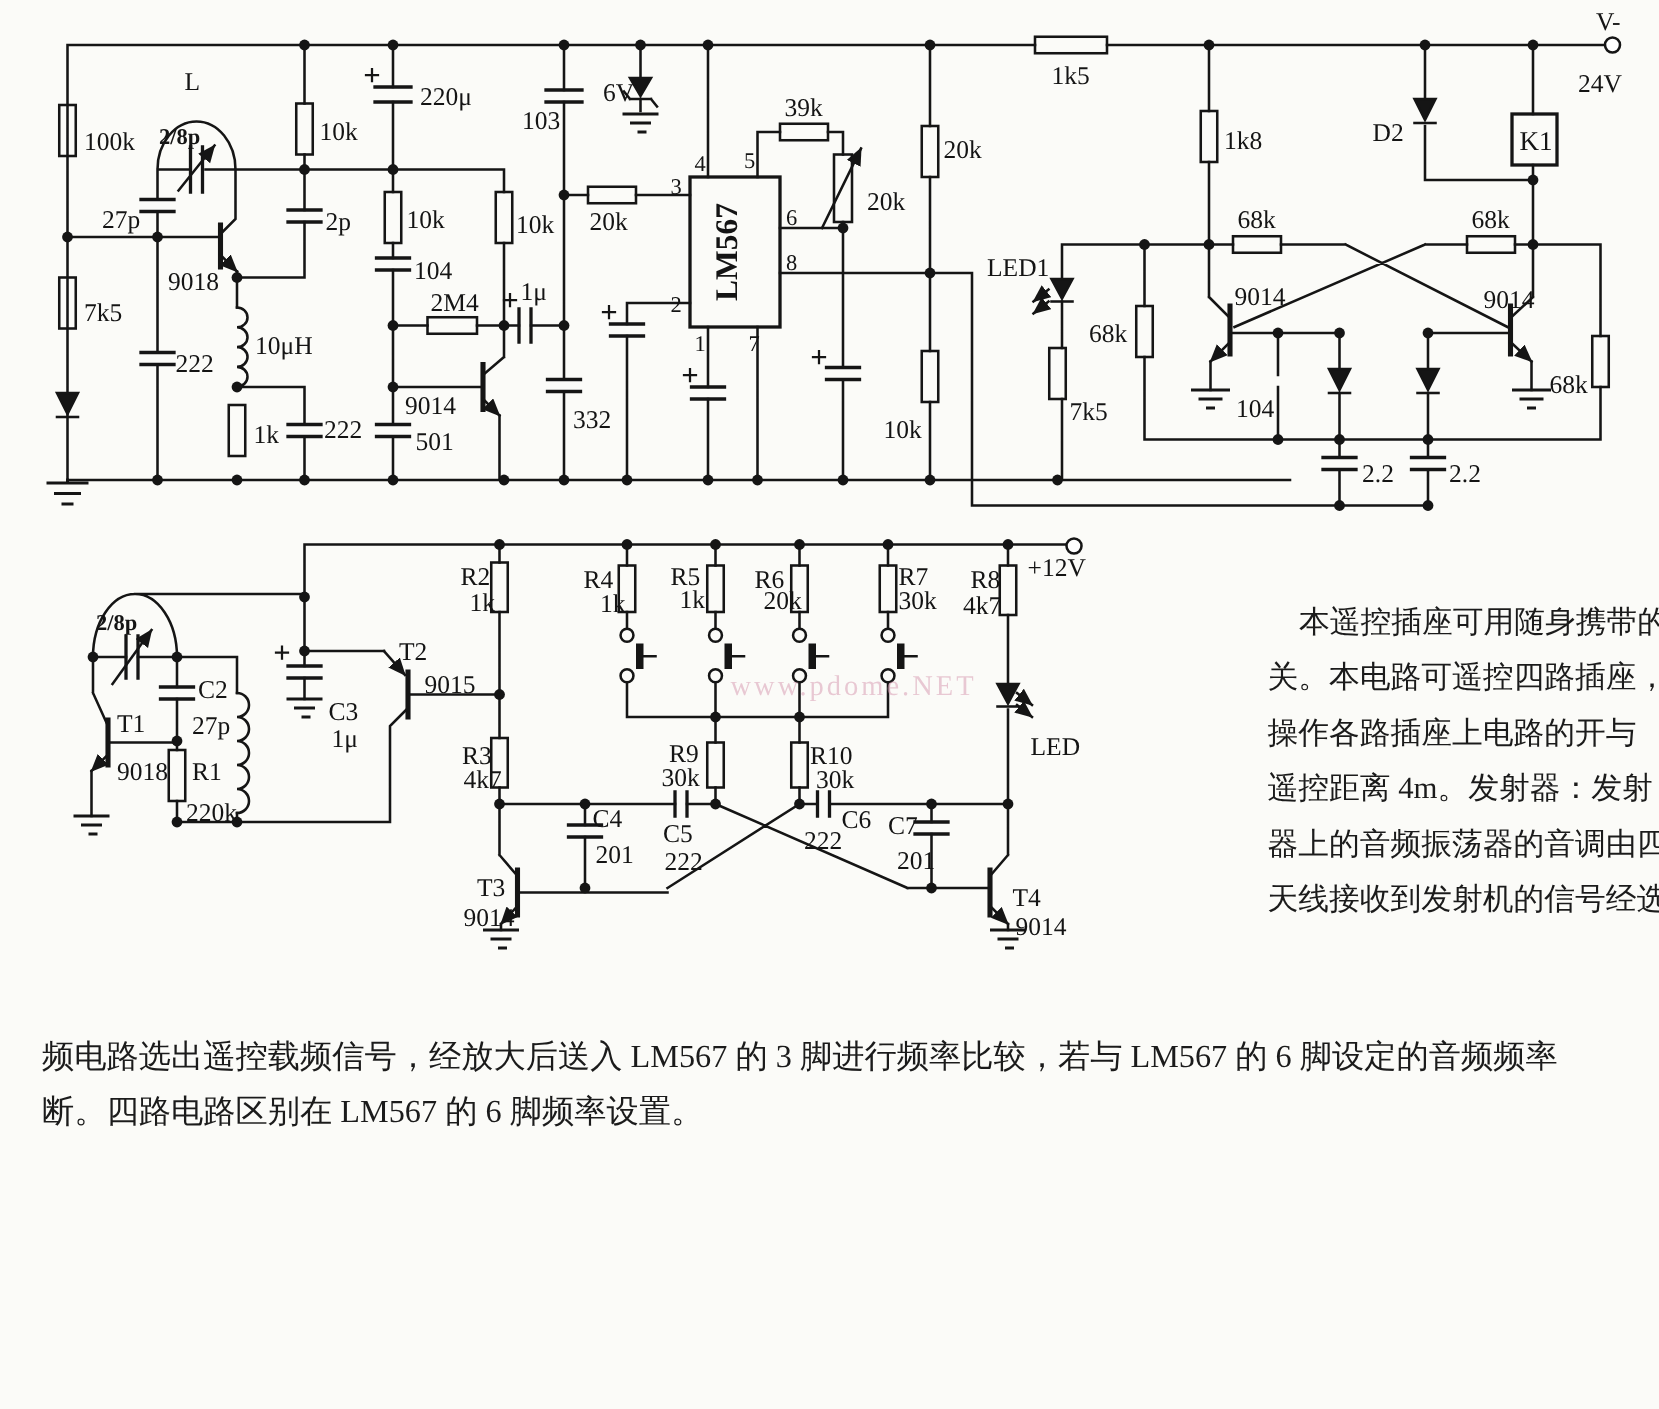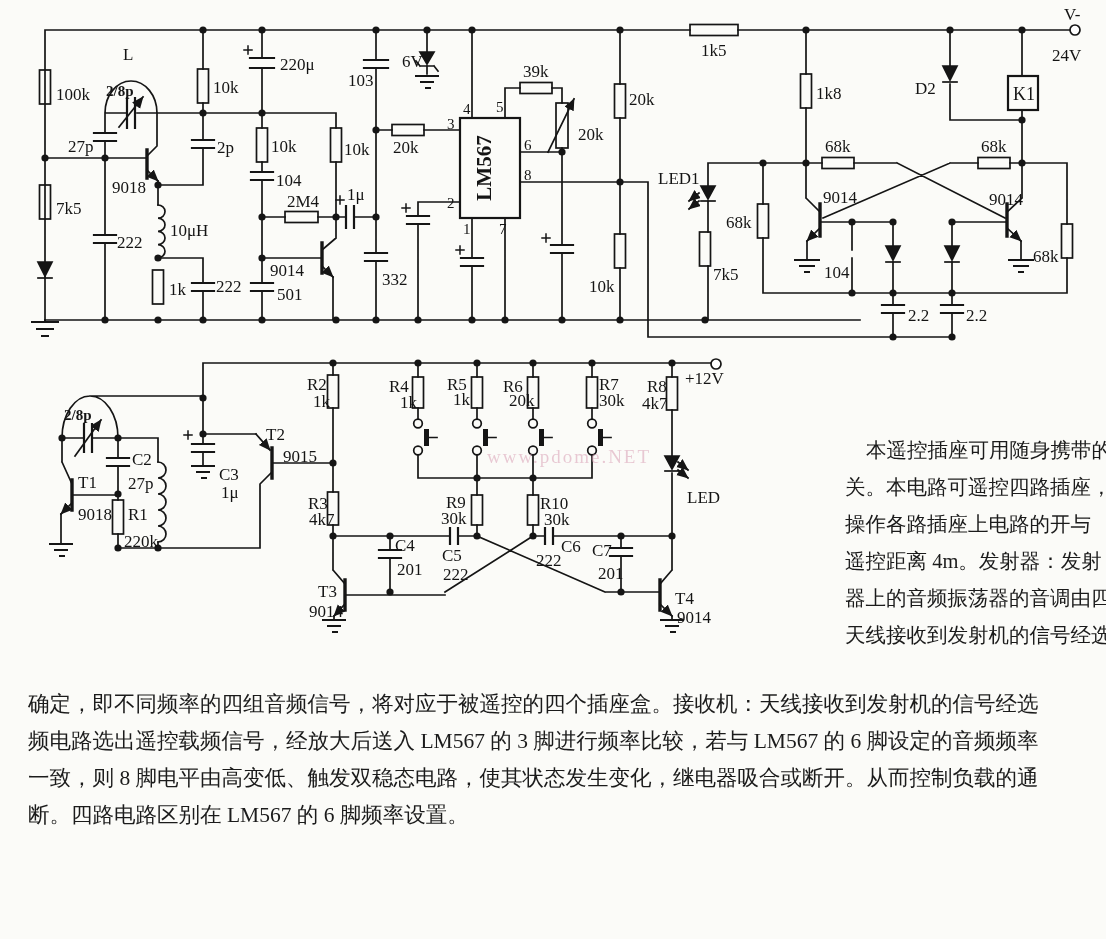--- a/index.html
+++ b/index.html
@@ -4,21 +4,21 @@
 <title>无线电遥控电源插座</title>
 <style>
   html,body{margin:0;padding:0;background:#e8e8e6;}
   .stage{position:relative;width:1106px;height:939px;background:#fbfbf8;overflow:hidden;
          font-family:"Liberation Serif","DejaVu Serif",serif;color:#1b1b1b;}
   svg text{font-family:"Liberation Serif","DejaVu Serif",serif;fill:#141414;}
   .wm{fill:#d9a0b5;opacity:.55;font-size:19px;letter-spacing:2px;}
   .desc{position:absolute;left:845px;top:397px;width:258px;font-size:20.5px;line-height:36.9px;}
   .desc-title{font-weight:bold;font-size:21px;padding-left:37px;white-space:nowrap;}
   .desc-line{white-space:nowrap;}
-  .desc-line.indent{text-indent:21px;margin-top:35px;}
+  .desc-line.indent{text-indent:21px;}
   .para{position:absolute;left:28px;top:686px;width:1062px;font-size:21.5px;line-height:37px;}
   .para-line{white-space:nowrap;}
 </style>
 </head>
 <body>
 
 <div class="stage">
 
   <svg id="schem" width="1106" height="939" viewBox="0 0 1106 939" fill="none" stroke="#151515" stroke-width="1.7" stroke-linecap="square">
     <defs>
@@ -423,19 +423,17 @@
     <div class="desc-line indent">本遥控插座可用随身携带的</div>
     <div class="desc-line">关。本电路可遥控四路插座，</div>
     <div class="desc-line">操作各路插座上电路的开与</div>
     <div class="desc-line">遥控距离 4m。发射器：发射</div>
     <div class="desc-line">器上的音频振荡器的音调由四</div>
     <div class="desc-line">天线接收到发射机的信号经选</div>
   </div>
 
   
   <div class="para">
-    <div class="para-line">确定，即不同频率的四组音频信号，将对应于被遥控的四个插座盒。接收机：天线接收到发射机的信号经选</div>
     <div class="para-line">频电路选出遥控载频信号，经放大后送入 LM567 的 3 脚进行频率比较，若与 LM567 的 6 脚设定的音频频率</div>
-    <div class="para-line">一致，则 8 脚电平由高变低、触发双稳态电路，使其状态发生变化，继电器吸合或断开。从而控制负载的通</div>
     <div class="para-line">断。四路电路区别在 LM567 的 6 脚频率设置。</div>
   </div>
 
 </div>
 
 </body></html>

